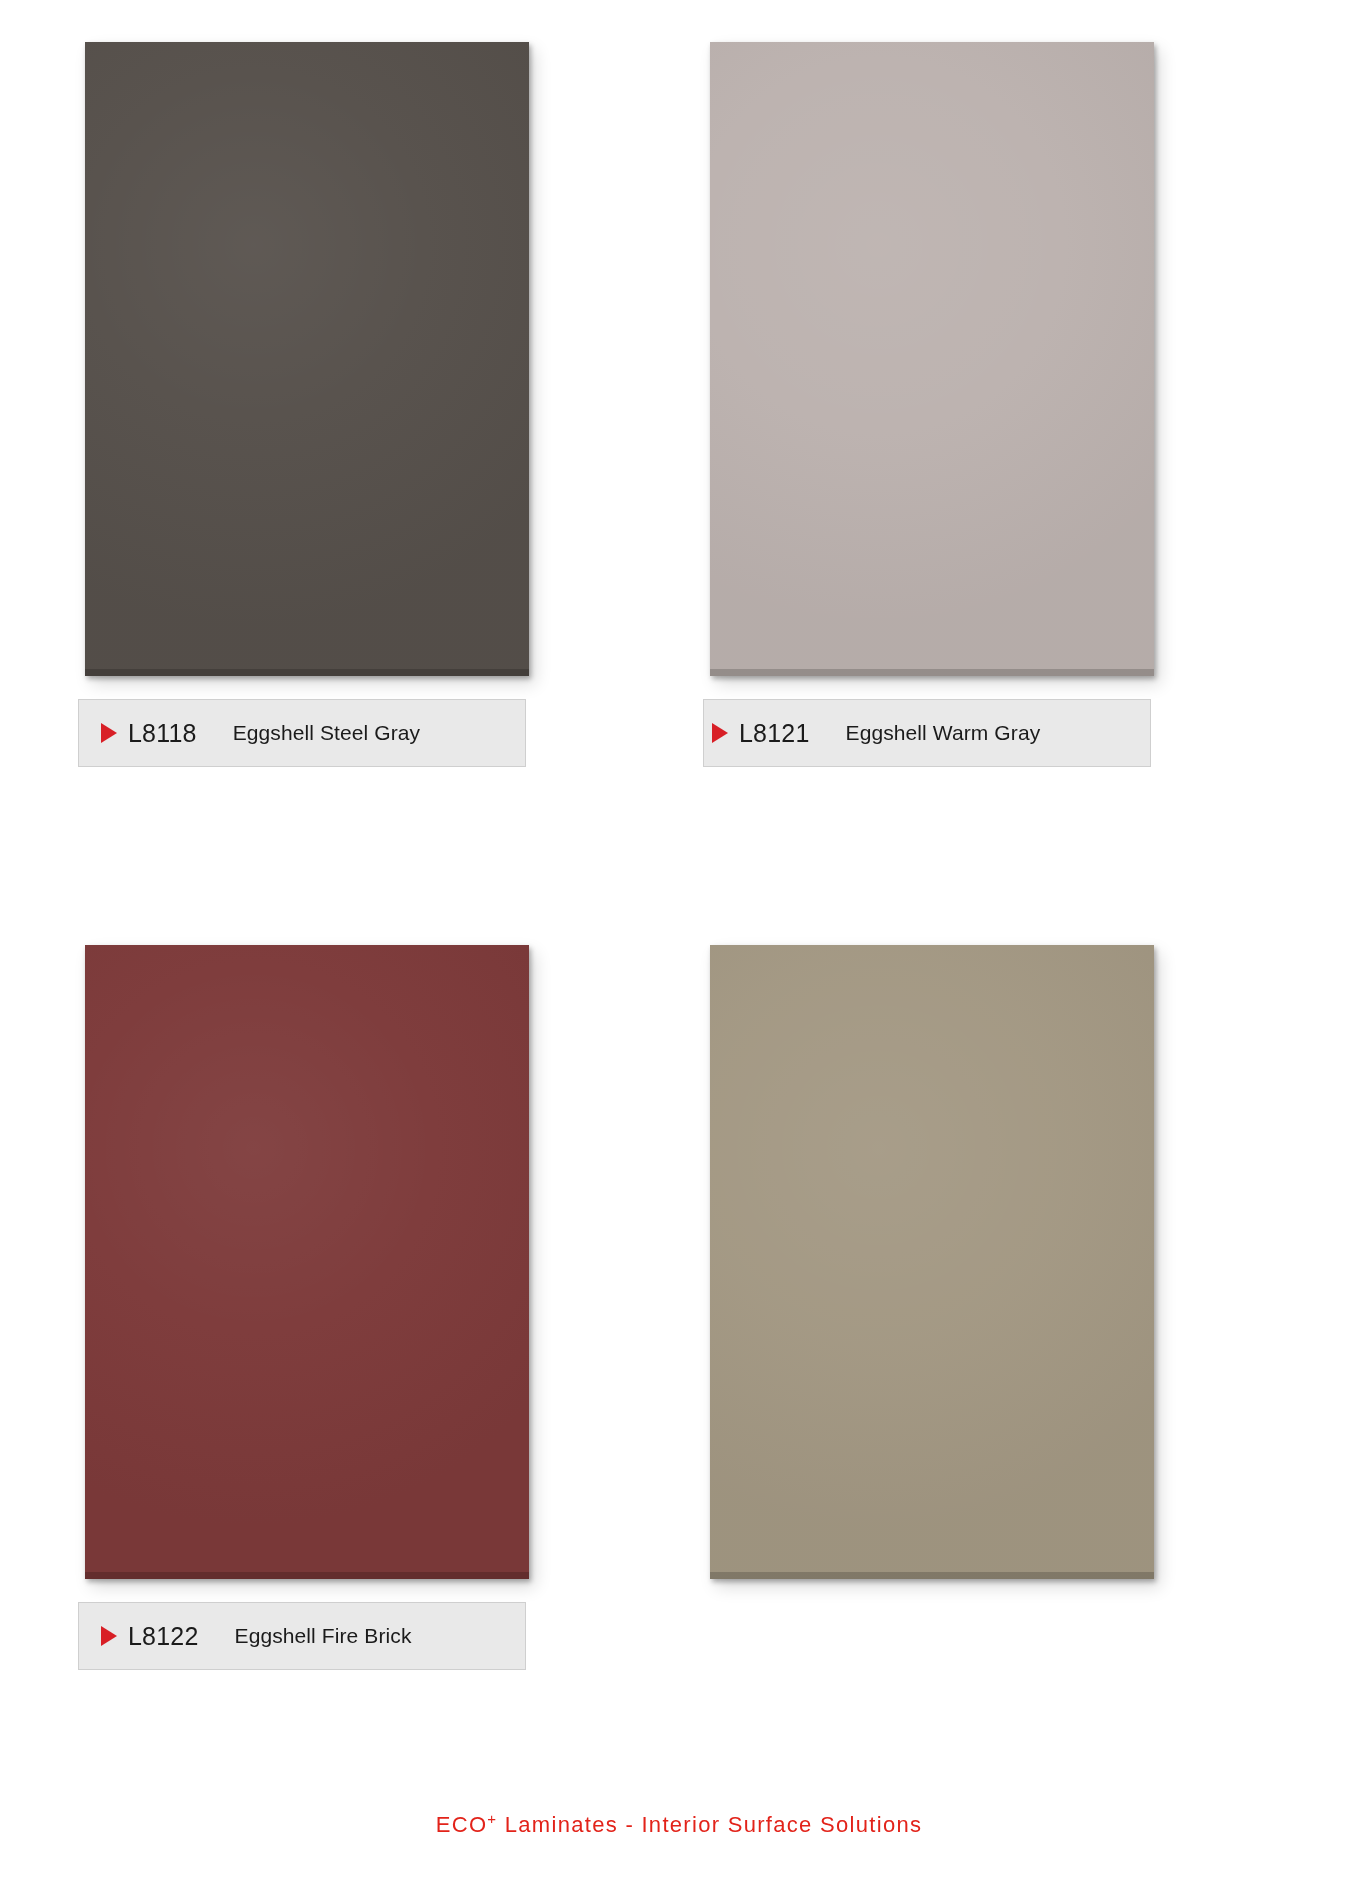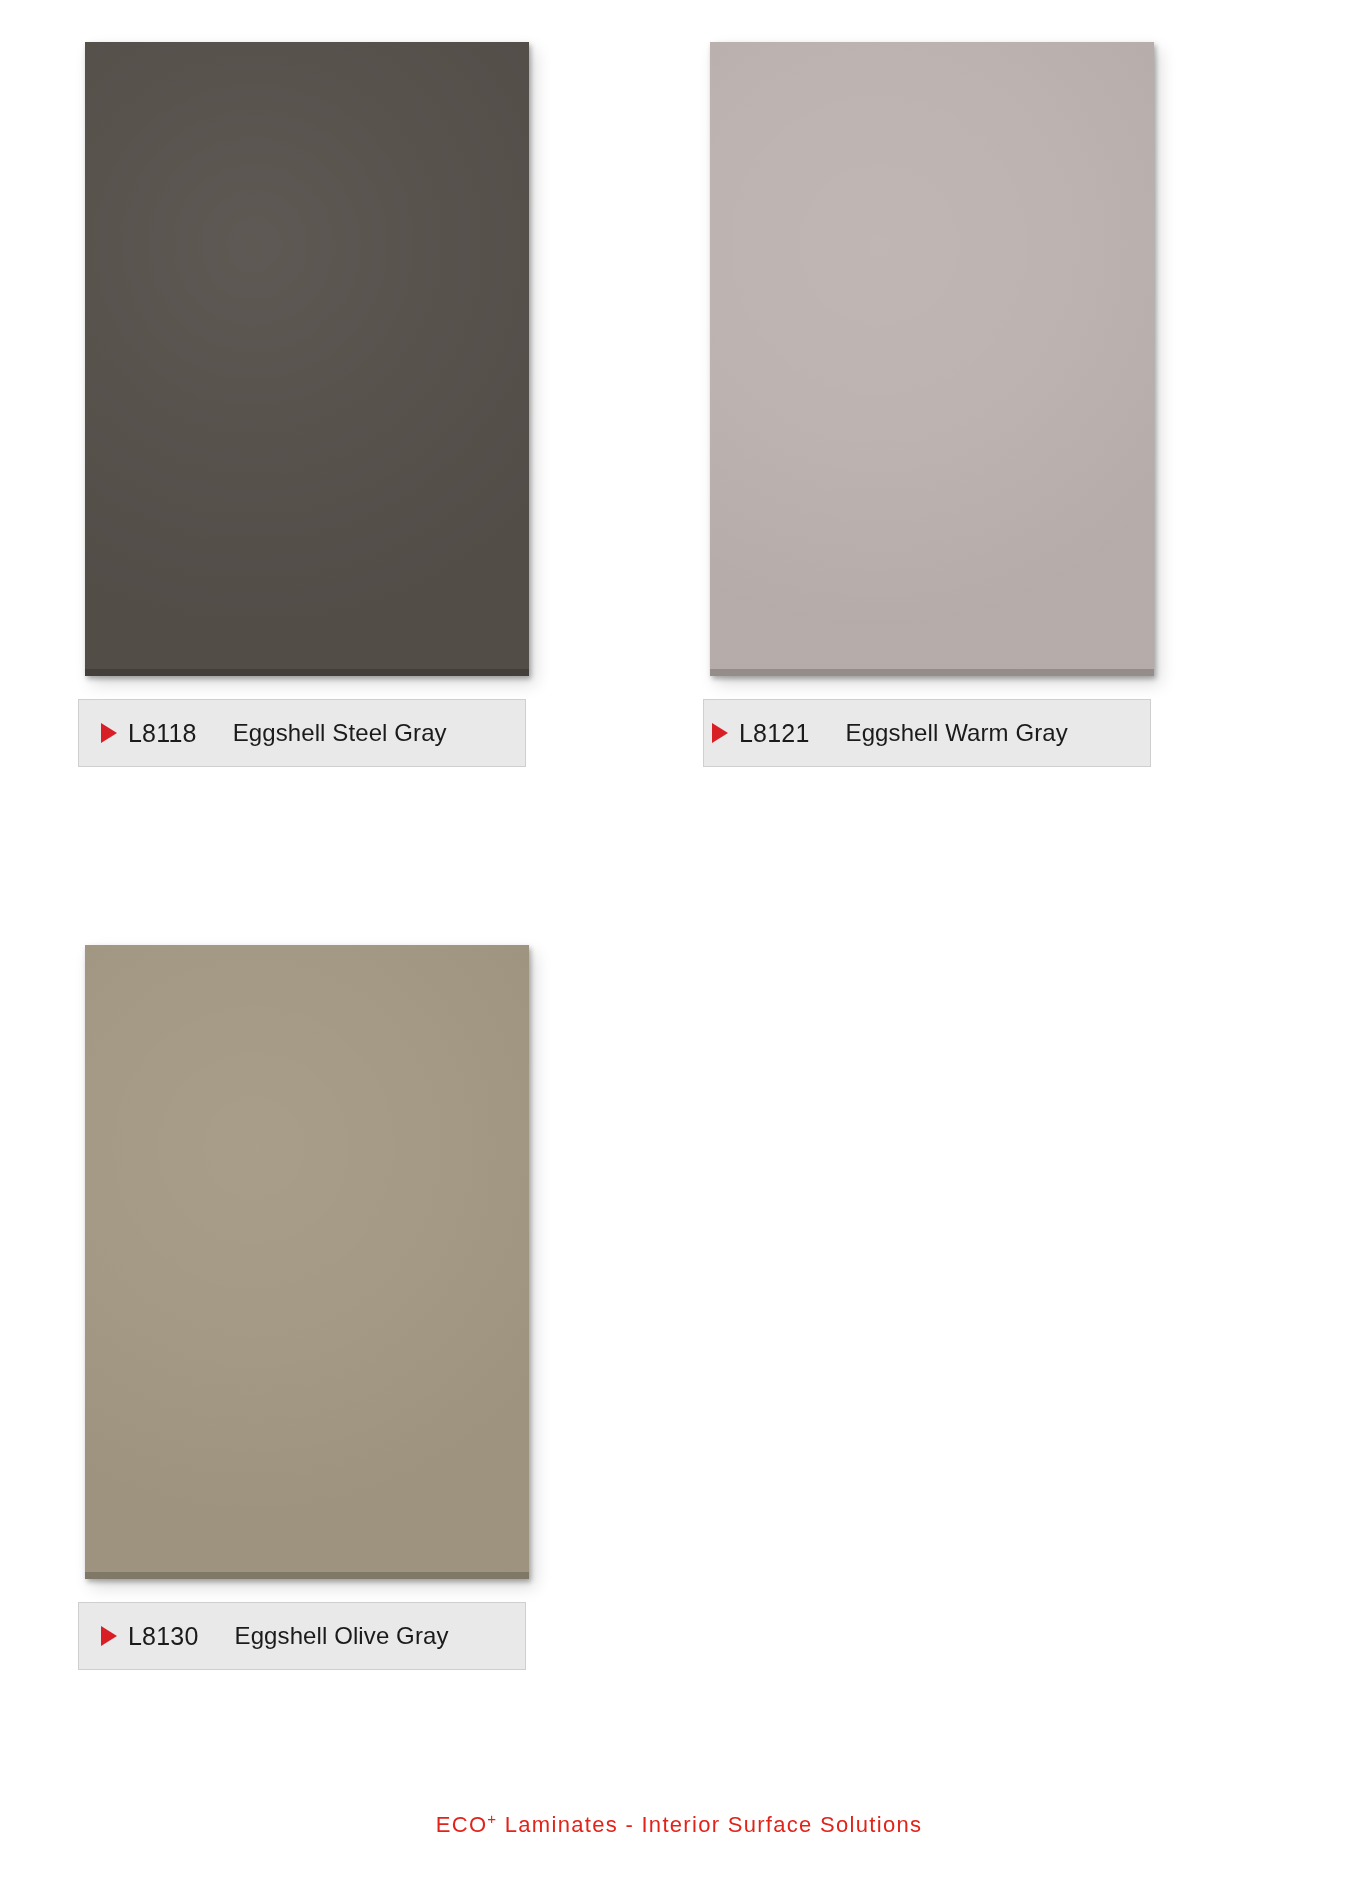--- a/index.html
+++ b/index.html
@@ -117,21 +117,21 @@
   .code {
     font-size: 25px;
     color: #1b1b1b;
     margin-left: 11px;
     letter-spacing: 0.2px;
     white-space: nowrap;
     flex: 0 0 auto;
   }
 
   .pname {
-    font-size: 24px;
+    font-size: 21px;
     color: #1b1b1b;
     margin-left: 36px;
     letter-spacing: 0.1px;
     white-space: nowrap;
     flex: 0 0 auto;
   }
 
   
   .footer {
     position: absolute;
@@ -181,31 +181,38 @@
           <div class="swatch-sheen"></div>
         </div>
       </div>
       <div class="label-bar" style="background: rgb(233, 233, 233); border-color: rgb(207, 207, 207); padding-left: 8px;">
         <span class="tri" style="border-left-color: rgb(216, 31, 38);"></span>
         <span class="code">L8121</span>
         <span class="pname">Eggshell Warm Gray</span>
       </div>
     </div>
 
-
-    <div class="card">
-      <div class="swatch-wrap">
-        <div class="swatch" id="sw3" style="background: rgb(163, 152, 131);">
+    <div class="card">
+      <div class="swatch-wrap">
+        <div class="swatch" id="sw2" style="background: rgb(125, 58, 58);">
           <div class="swatch-sheen"></div>
         </div>
       </div>
       <div class="label-bar" style="background: rgb(233, 233, 233); border-color: rgb(207, 207, 207);">
         <span class="tri" style="border-left-color: rgb(216, 31, 38);"></span>
-        <span class="code">L8130</span>
-        <span class="pname">Eggshell Olive Gray</span>
+        <span class="code">L8122</span>
+        <span class="pname">Eggshell Fire Brick</span>
+      </div>
+    </div>
+
+    <div class="card">
+      <div class="swatch-wrap">
+        <div class="swatch" id="sw3" style="background: rgb(163, 152, 131);">
+          <div class="swatch-sheen"></div>
+        </div>
       </div>
     </div>
 
   </div>
 
   <div class="footer">
     <span class="footer-text" style="color: rgb(226, 35, 26);"><span>ECO</span><sup>+</sup><span> Laminates - Interior Surface Solutions</span></span>
   </div>
 
 </div>

